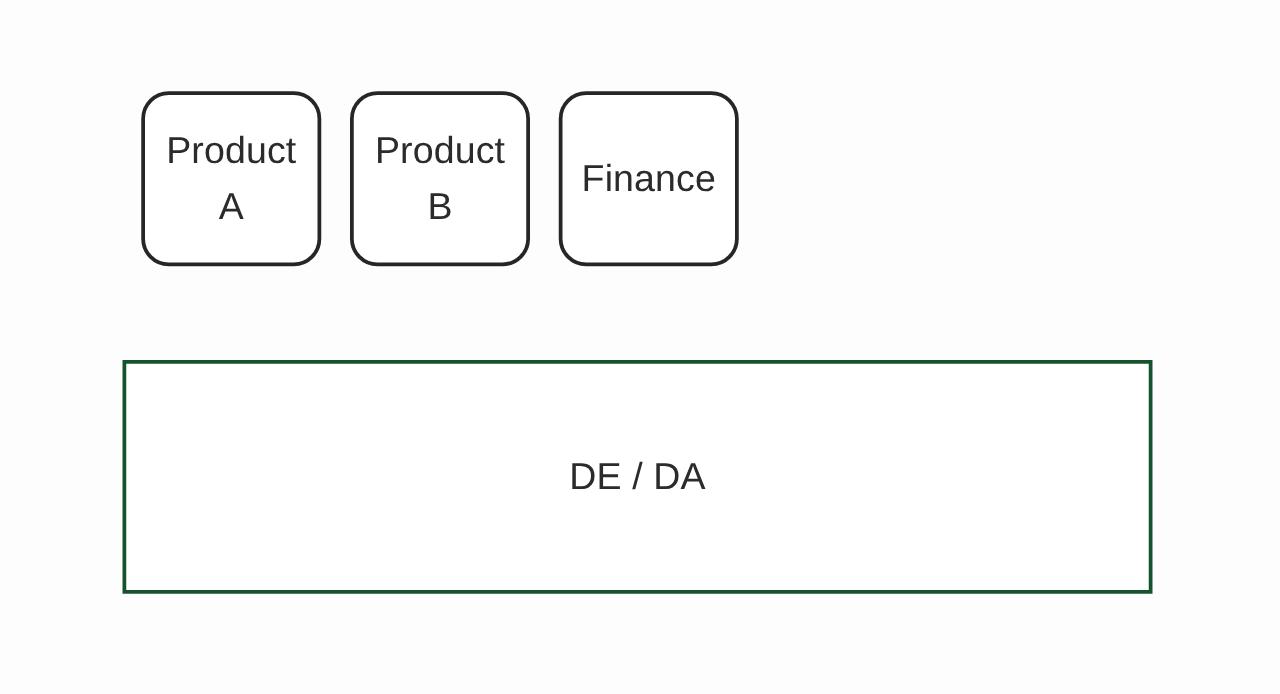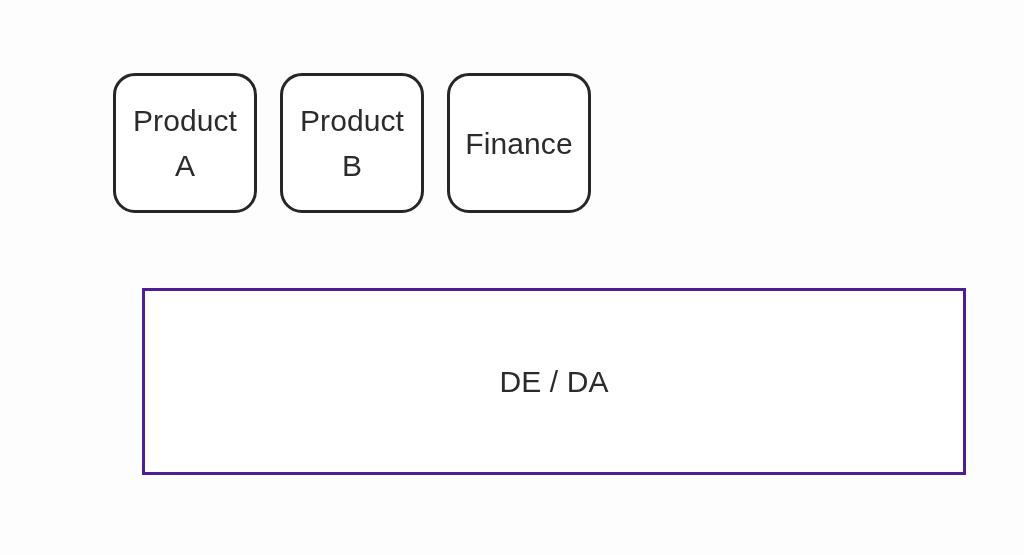--- a/index.html
+++ b/index.html
@@ -56,27 +56,26 @@
   }
 
   
   .platform-bar {
     position: absolute;
     left: 98px;
     top: 288px;
     width: 824px;
     height: 187px;
     box-sizing: border-box;
-    border: 3px solid #4c1d95;
+    border: 3px solid #14532d;
     border-radius: 0;
     background: #ffffff;
     display: flex;
     align-items: center;
     justify-content: center;
-    margin-left: 44px;
   }
 
   .platform-bar-label {
     font-size: 30px;
     line-height: 40px;
     font-weight: 400;
     color: #2b2b2b;
     text-align: center;
     letter-spacing: 0.1px;
   }

